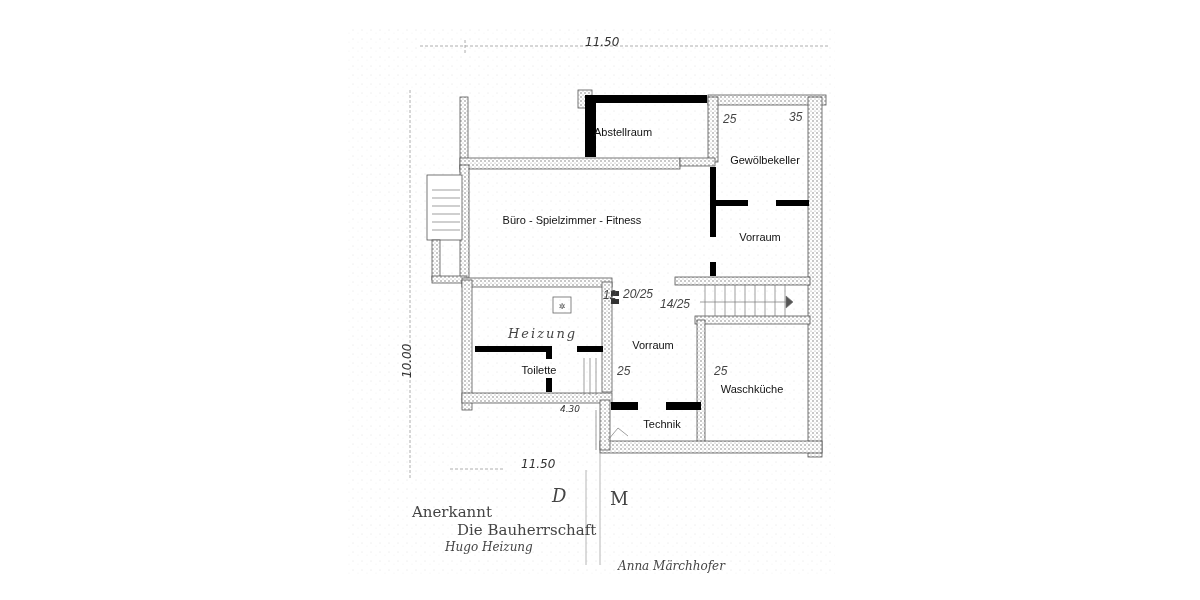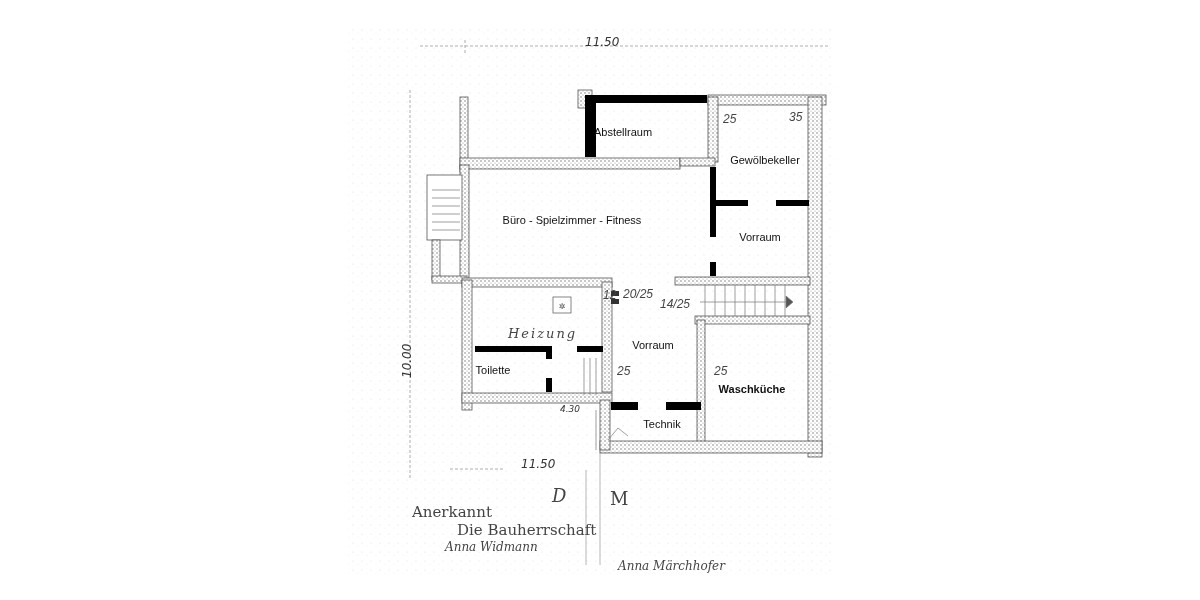--- a/index.html
+++ b/index.html
@@ -162,21 +162,21 @@
   <span class="note" style="left:789px; top:110px;">35</span>
   <span class="note" style="left:560px; top:288px;margin-left:43px;">12</span>
   <span class="hand" style="left:552px; top:485px; font-size:18px;">D</span>
   <span class="hand" style="left:610px; top:488px; font-size:18px; font-style:normal;">M</span>
 
   <span class="room-label" style="left:623px; top:132px;">Abstellraum</span>
   <span class="room-label" style="left:765px; top:160px;">Gewölbekeller</span>
   <span class="room-label" style="left:572px; top:220px;">Büro - Spielzimmer - Fitness</span>
   <span class="room-label" style="left:760px; top:237px;">Vorraum</span>
   <span class="room-label" style="left:653px; top:345px;">Vorraum</span>
-  <span class="room-label" style="left:493px; top:370px;">Toilette</span>
-  <span class="room-label" style="left:752px; top:389px;font-weight:bold;">Waschküche</span>
+  <span class="room-label" style="left:539px; top:370px;">Toilette</span>
+  <span class="room-label" style="left:752px; top:389px;">Waschküche</span>
   <span class="room-label" style="left:662px; top:424px;">Technik</span>
 
   <span class="stamp" style="left:412px; top:503px;">Anerkannt</span>
   <span class="stamp" style="left:457px; top:521px;">Die Bauherrschaft</span>
-  <span class="sig" style="left:445px; top:540px;">Anna Widmann</span>
+  <span class="sig" style="left:445px; top:540px;">Hugo Heizung</span>
   <span class="sig" style="left:618px; top:540px;margin-top:19px;">Anna Märchhofer</span>
 </div>
 
 </body></html>

